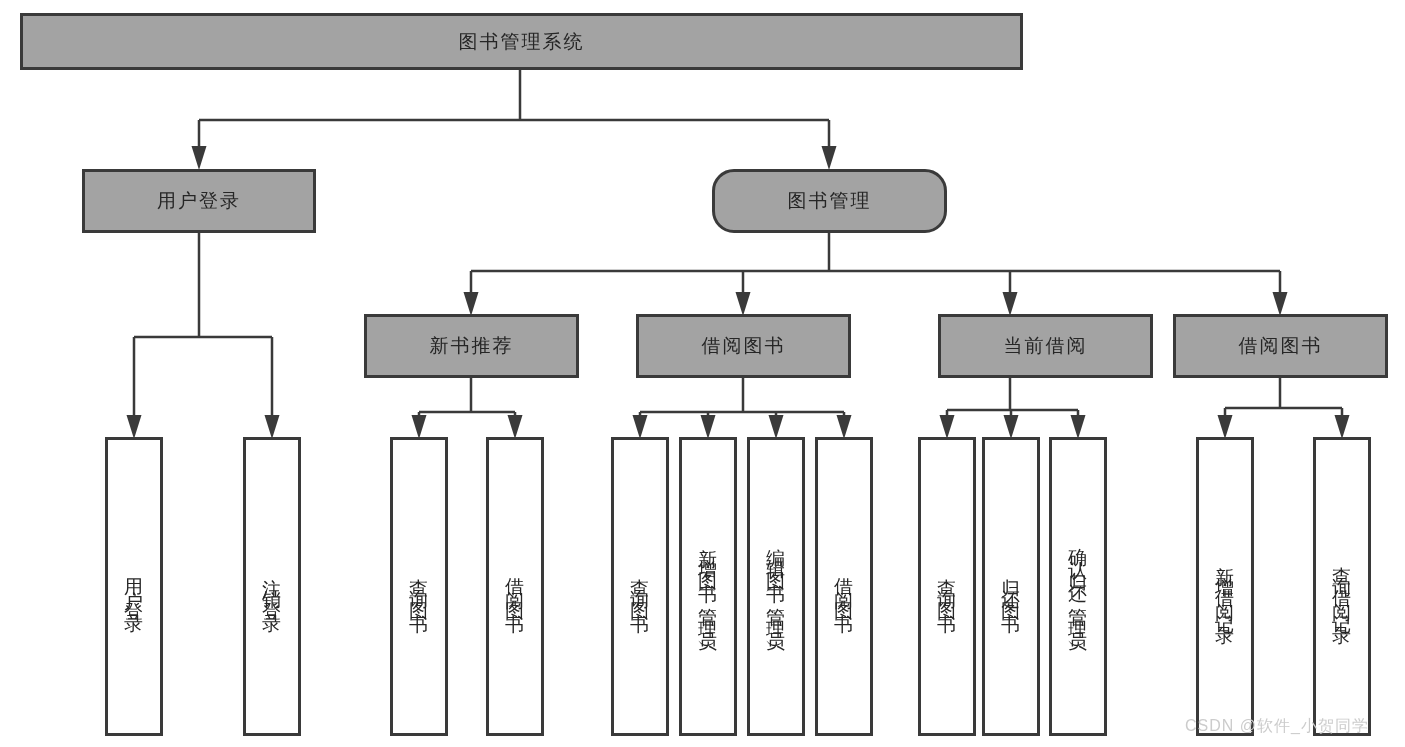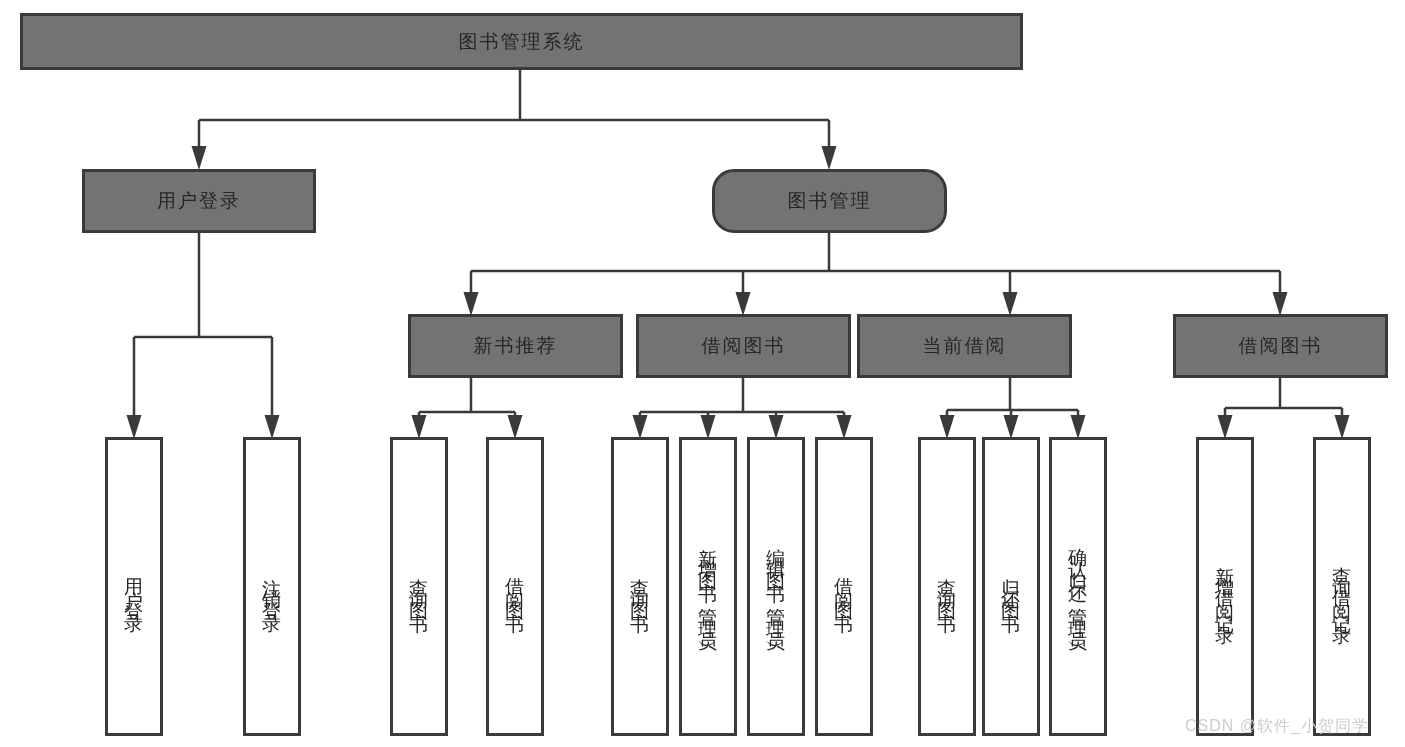--- a/index.html
+++ b/index.html
@@ -14,21 +14,21 @@
   .connector-layer {
     position: absolute;
     left: 0; top: 0;
     width: 1405px; height: 747px;
     z-index: 0;
   }
   .node {
     position: absolute;
     box-sizing: border-box;
     border: 3px solid #3a3a3a;
-    background: #737373;
+    background: #a3a3a3;
     display: flex;
     align-items: center;
     justify-content: center;
     font-size: 19px;
     letter-spacing: 2px;
     color: #262626;
     z-index: 1;
     white-space: nowrap;
     font-family: Liberation Serif, serif;
   }
@@ -59,23 +59,23 @@
     letter-spacing: 1px;
     color: #cccccc;
     z-index: 5;
     white-space: nowrap;
   }
   
   .root-box   { left: 20px;  top: 13px;  width: 1003px; height: 57px; }
   .l2-a       { left: 82px;  top: 169px; width: 234px;  height: 64px; }
   .l2-b       { left: 712px; top: 169px; width: 235px;  height: 64px; border-radius: 22px; }
   .l3         { top: 314px; width: 215px; height: 64px; }
-  .l3-1 { left: 364px; margin-left: 44px; }
+  .l3-1 { left: 364px; }
   .l3-2 { left: 636px; }
-  .l3-3 { left: 857px; }
+  .l3-3 { left: 938px; }
   .l3-4 { left: 1173px; }
   .leaf-a1 { left: 105px; }
   .leaf-a2 { left: 243px; }
   .leaf-b1 { left: 390px; }
   .leaf-b2 { left: 486px; }
   .leaf-c1 { left: 611px; }
   .leaf-c2 { left: 679px; }
   .leaf-c3 { left: 747px; }
   .leaf-c4 { left: 815px; }
   .leaf-d1 { left: 918px; }

